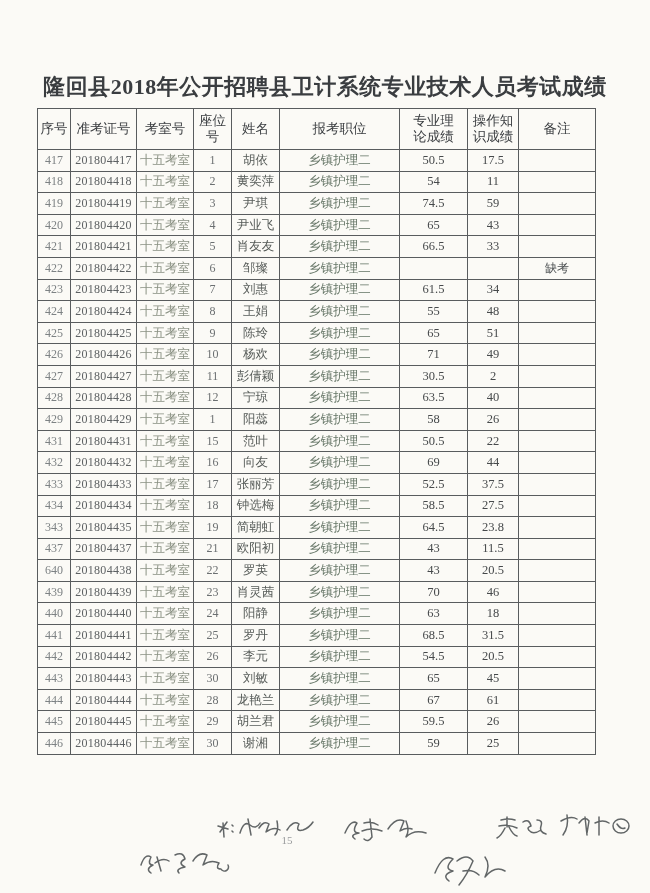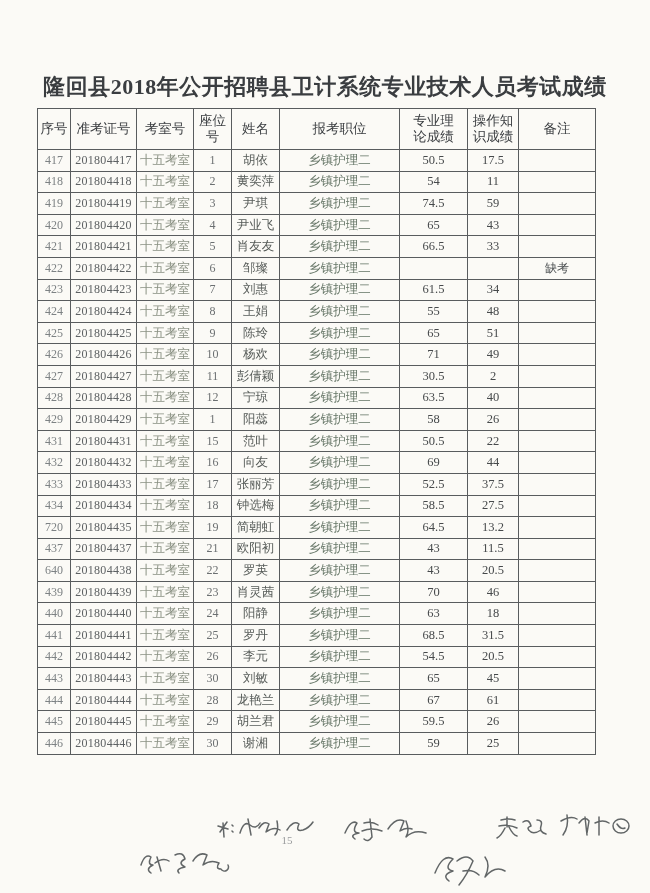--- a/index.html
+++ b/index.html
@@ -271,28 +271,28 @@
           <td class="c1">201804434</td>
           <td class="c2">十五考室</td>
           <td class="c3">18</td>
           <td class="c4">钟选梅</td>
           <td class="c5">乡镇护理二</td>
           <td class="c6">58.5</td>
           <td class="c7">27.5</td>
           <td class="c8"></td>
         </tr>
         <tr>
-          <td class="c0">720</td>
+          <td class="c0">343</td>
           <td class="c1">201804435</td>
           <td class="c2">十五考室</td>
           <td class="c3">19</td>
           <td class="c4">简朝虹</td>
           <td class="c5">乡镇护理二</td>
           <td class="c6">64.5</td>
-          <td class="c7">13.2</td>
+          <td class="c7">23.8</td>
           <td class="c8"></td>
         </tr>
         <tr>
           <td class="c0">437</td>
           <td class="c1">201804437</td>
           <td class="c2">十五考室</td>
           <td class="c3">21</td>
           <td class="c4">欧阳初</td>
           <td class="c5">乡镇护理二</td>
           <td class="c6">43</td>

